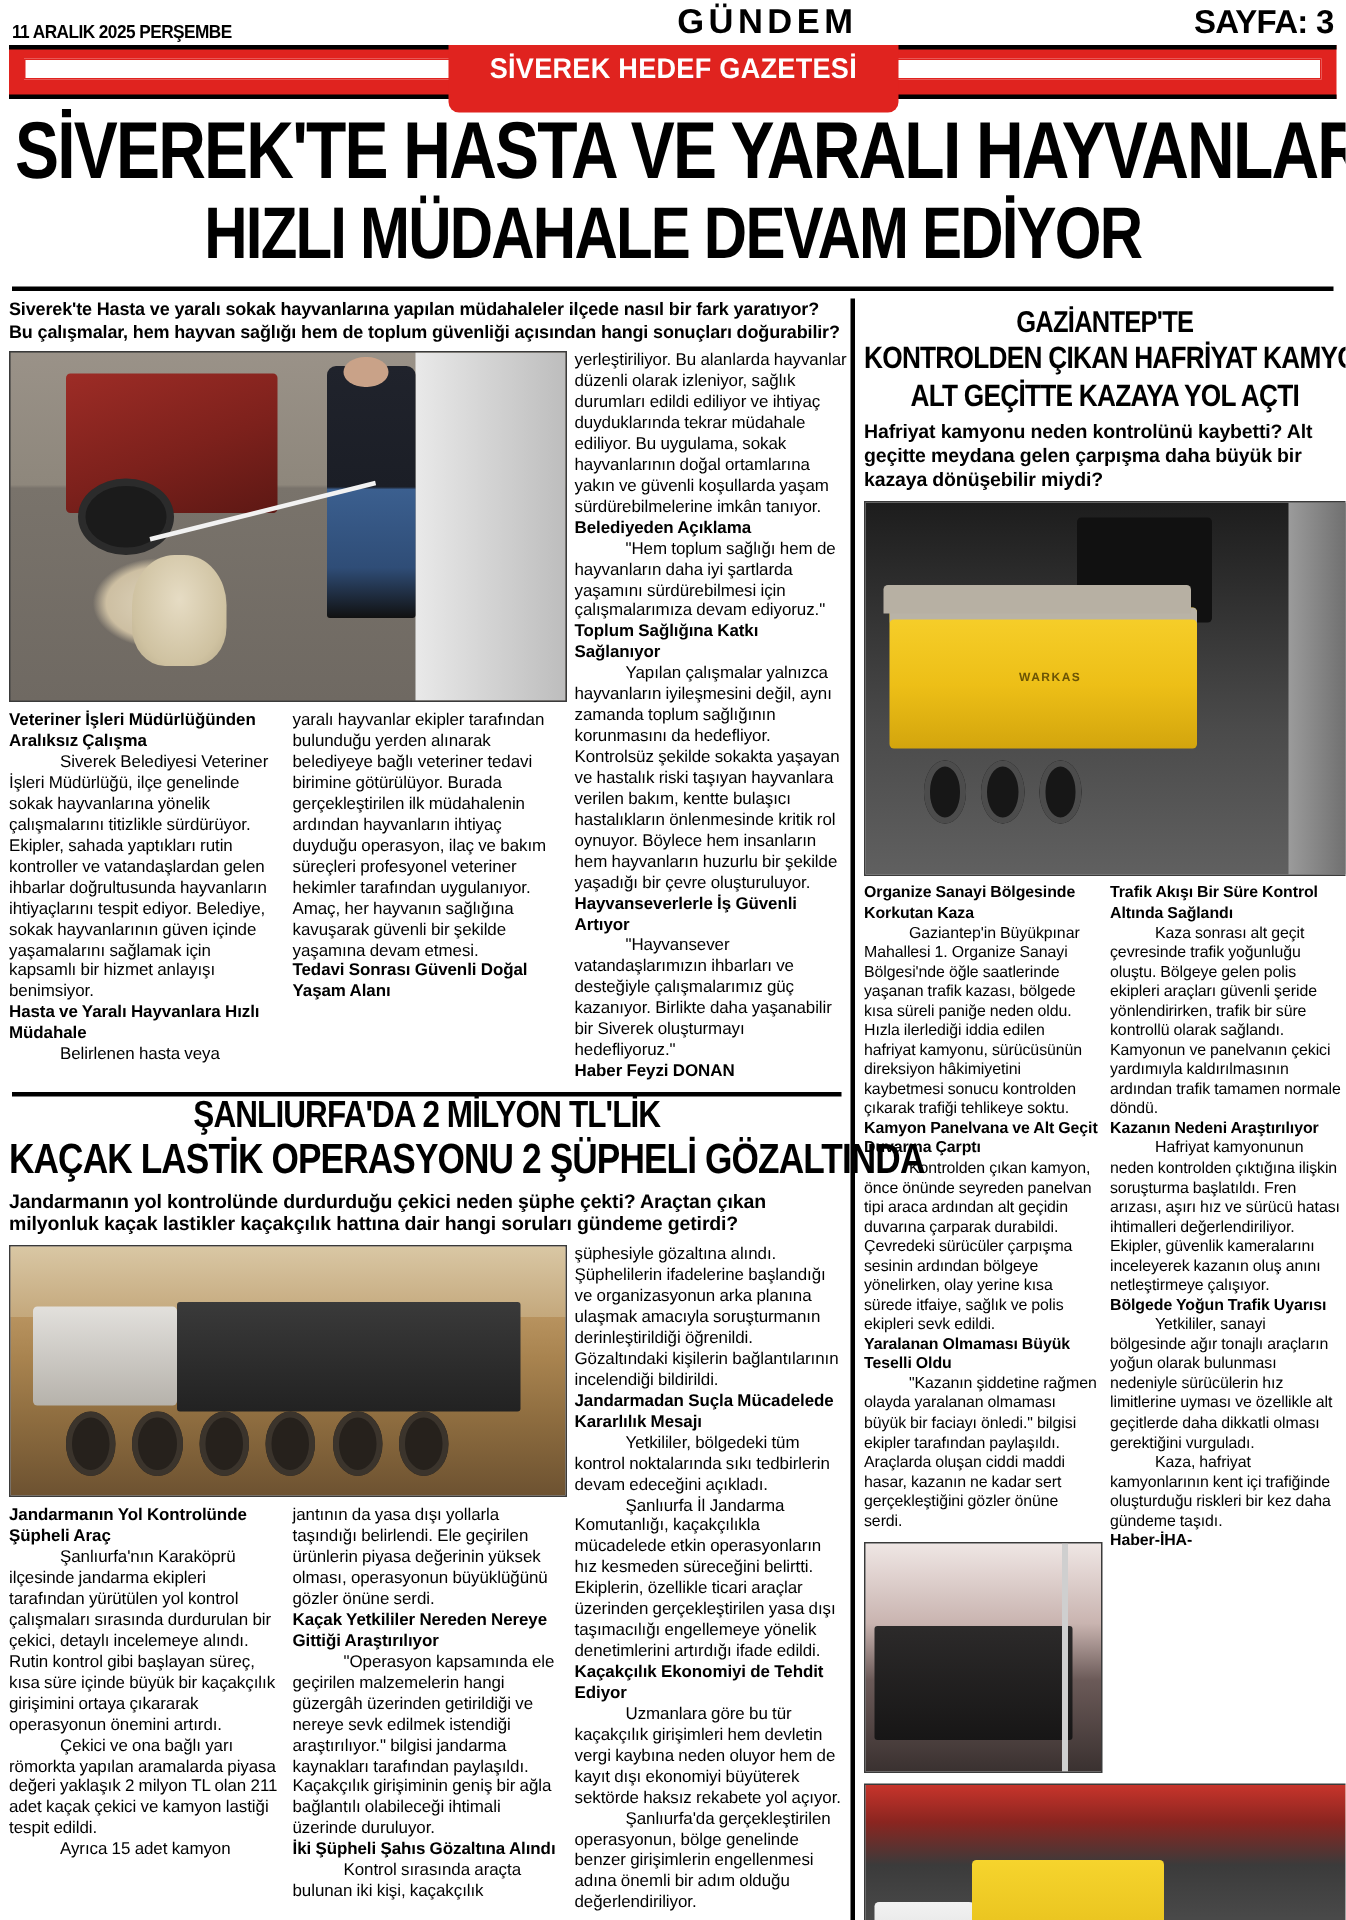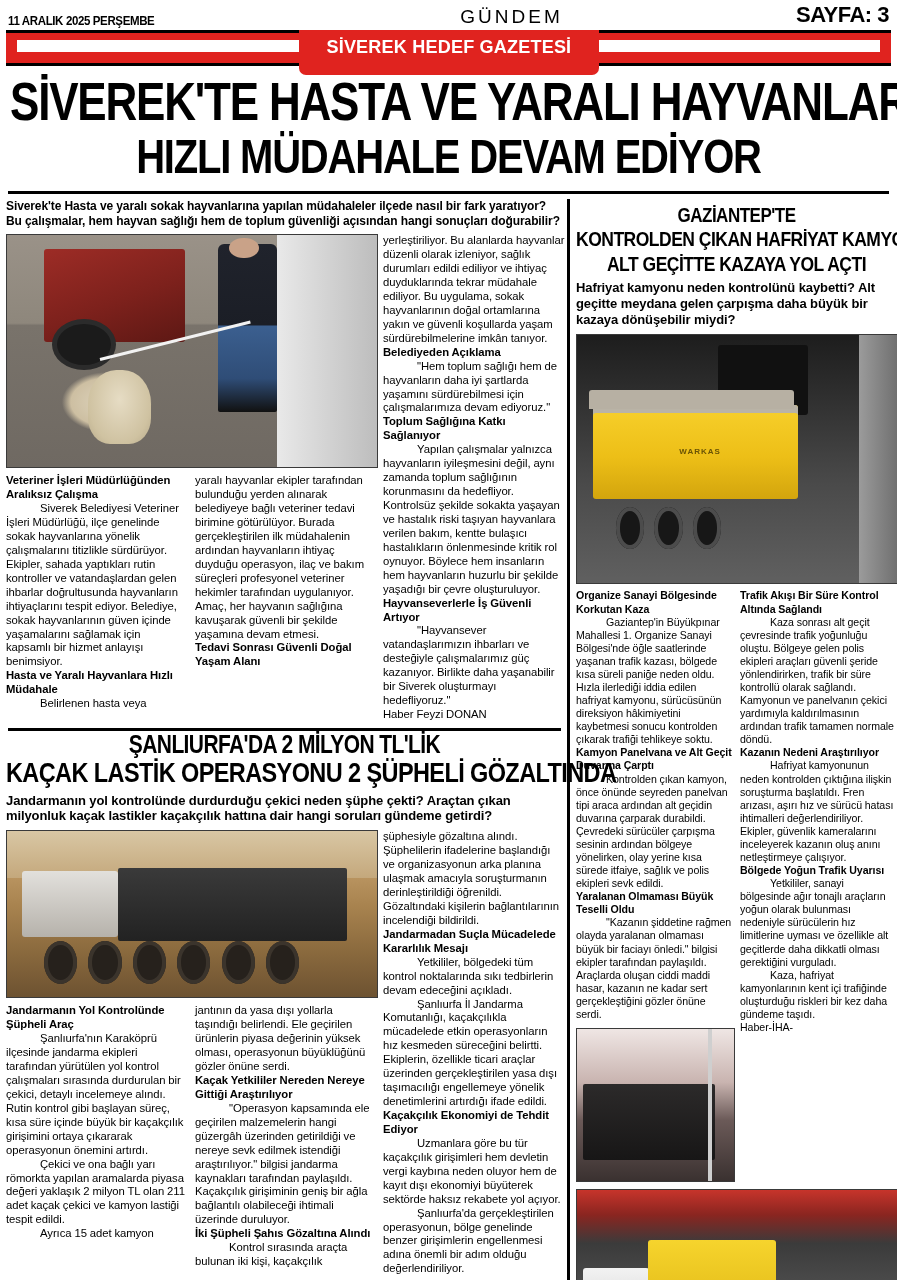--- a/index.html
+++ b/index.html
@@ -34,22 +34,22 @@
   }
   .mh-date {
     font-size: 12.5px;
     font-weight: bold;
     letter-spacing: -0.4px;
     transform: scaleX(0.92);
     transform-origin: left bottom;
     white-space: nowrap;
   }
   .mh-section {
-    font-size: 19px;
-    font-weight: normal;
+    font-size: 23px;
+    font-weight: bold;
     letter-spacing: 3px;
     margin-left: 60px;
   }
   .mh-page {
     font-size: 22px;
     font-weight: bold;
     letter-spacing: -0.5px;
     white-space: nowrap;
   }
 
@@ -284,21 +284,21 @@
     line-height: 1.235;
     text-align: left;
     letter-spacing: -0.05px;
     word-spacing: -0.2px;
   }
   .body-text .sub {
     font-weight: bold;
     display: block;
   }
   .body-text .ind { text-indent: 34px; display:block; }
-  .byline { font-weight: normal; }
+  .byline { font-weight: bold; }
 
   
   .story2 { margin-top: 6px; }
   .rule-thick2 { border-top: 3px solid #000; margin: 4px 2px 0 2px; }
   .hl2-1, .hl2-2 {
     font-weight:bold; text-align:center; line-height:1.0;
     letter-spacing:-0.6px; transform: scaleY(1.2); transform-origin: center top;
     white-space: nowrap;
   }
   .hl2-1 { font-size: 21px; }

